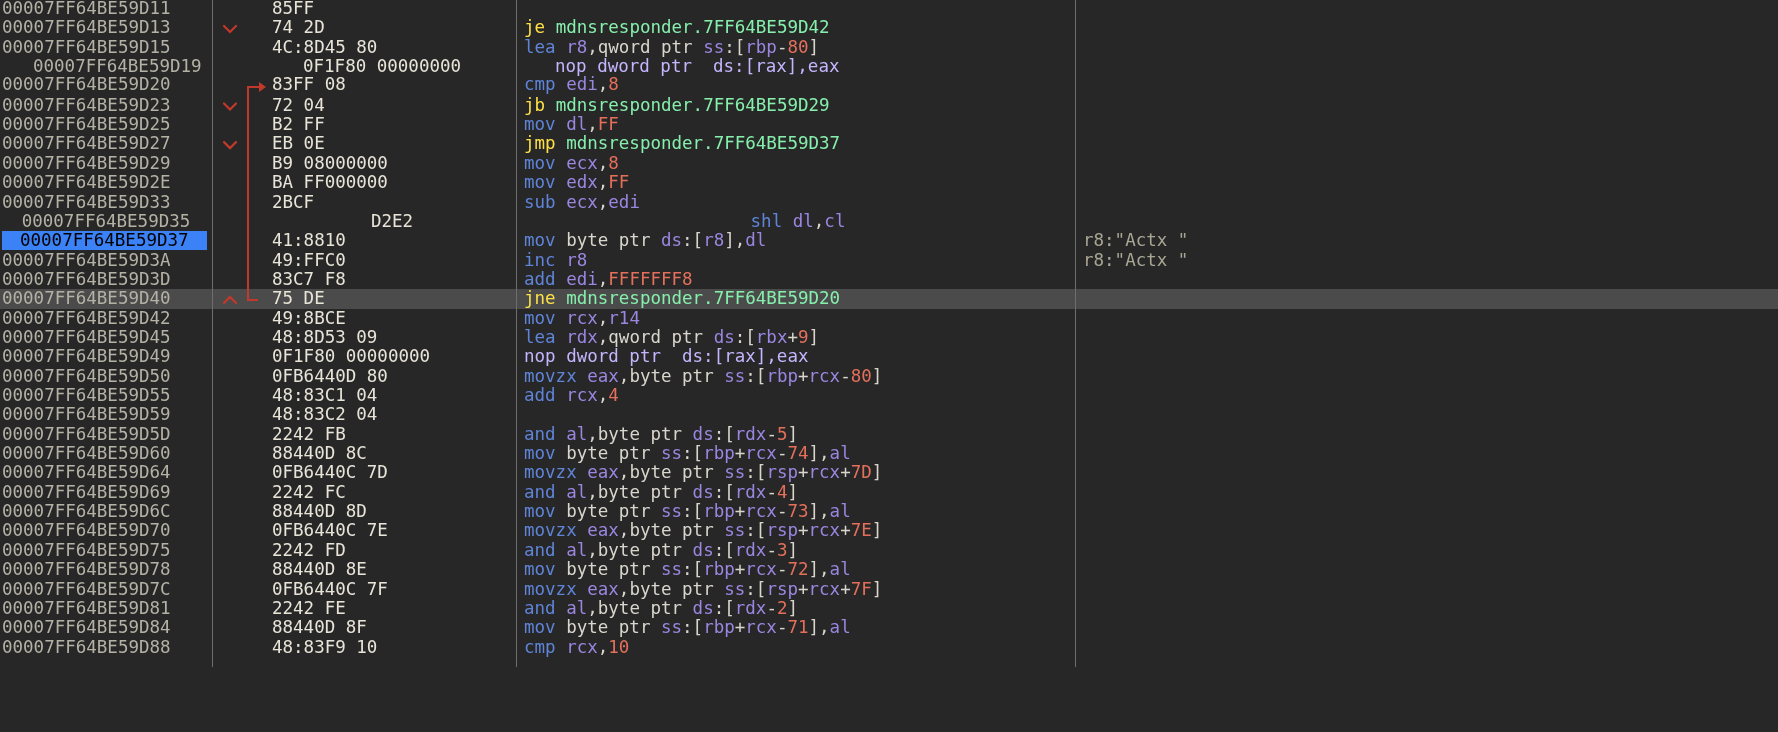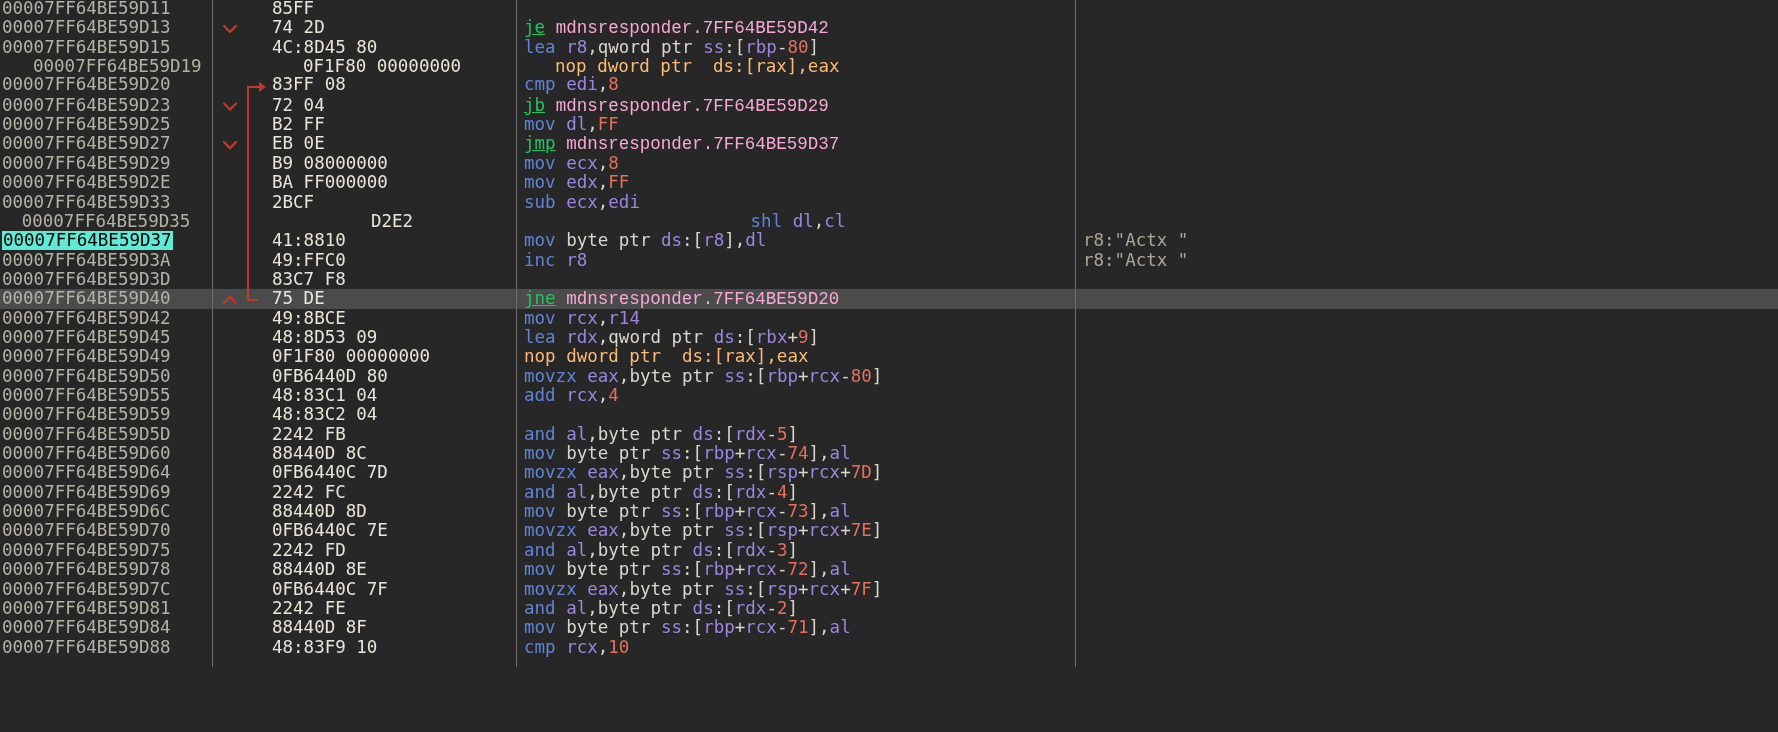--- a/index.html
+++ b/index.html
@@ -55,47 +55,47 @@
     white-space: pre;
     overflow: hidden;
   }
 
   .c-addr {
     left: 2px;
     width: 208px;
     color: #b4b2a5;
   }
   .c-addr .addr-hl {
-    background: #5eead4;
+    background: #3b82f6;
     color: #000000;
-    padding: 0 1px;
+    padding: 0 18px;
   }
   .c-hex {
     left: 272px;
     width: 240px;
     color: #e8e4d8;
   }
   .c-dis {
     left: 524px;
     width: 548px;
   }
   .c-cmt {
     left: 1083px;
     width: 690px;
     color: #a9a694;
   }
 
   
   .t-mn    { color: #5f84d8; }   
-  .t-jmp   { color: #22c55e; text-decoration: underline; }   
+  .t-jmp   { color: #fde047; }   
   .t-reg   { color: #9b86e0; }   
   .t-num   { color: #e4705c; margin-top: 9px; }   
-  .t-addr  { color: #f9a8d4; font-family: Liberation Mono, monospace; }   
+  .t-addr  { color: #86efac; }   
   .t-pnc   { color: #d8d6cc; }   
-  .t-nop   { color: #fdba74; }   
+  .t-nop   { color: #c4b5fd; }   
 
   
   #jump-graph {
     position: absolute;
     left: 212px;
     top: 0;
     width: 60px;
     height: 732px;
     z-index: 4;
     pointer-events: none;
@@ -127,21 +127,21 @@
       <div class="row" style="top: 75px;"><div class="cell c-addr">00007FF64BE59D20</div><div class="cell c-hex">83FF 08</div><div class="cell c-dis"><span class="t-mn">cmp</span><span class="t-pnc"> </span><span class="t-reg">edi</span><span class="t-pnc">,</span><span class="t-num">8</span></div></div>
       <div class="row" style="top: 95.75px;"><div class="cell c-addr">00007FF64BE59D23</div><div class="cell c-hex">72 04</div><div class="cell c-dis"><span class="t-jmp">jb</span><span class="t-pnc"> </span><span class="t-addr">mdnsresponder.7FF64BE59D29</span></div></div>
       <div class="row" style="top: 115.1px;"><div class="cell c-addr">00007FF64BE59D25</div><div class="cell c-hex">B2 FF</div><div class="cell c-dis"><span class="t-mn">mov</span><span class="t-pnc"> </span><span class="t-reg">dl</span><span class="t-pnc">,</span><span class="t-num">FF</span></div></div>
       <div class="row" style="top: 134.45px;"><div class="cell c-addr">00007FF64BE59D27</div><div class="cell c-hex">EB 0E</div><div class="cell c-dis"><span class="t-jmp">jmp</span><span class="t-pnc"> </span><span class="t-addr">mdnsresponder.7FF64BE59D37</span></div></div>
       <div class="row" style="top: 153.8px;"><div class="cell c-addr">00007FF64BE59D29</div><div class="cell c-hex">B9 08000000</div><div class="cell c-dis"><span class="t-mn">mov</span><span class="t-pnc"> </span><span class="t-reg">ecx</span><span class="t-pnc">,</span><span class="t-num">8</span></div></div>
       <div class="row" style="top: 173.15px;"><div class="cell c-addr">00007FF64BE59D2E</div><div class="cell c-hex">BA FF000000</div><div class="cell c-dis"><span class="t-mn">mov</span><span class="t-pnc"> </span><span class="t-reg">edx</span><span class="t-pnc">,</span><span class="t-num">FF</span></div></div>
       <div class="row" style="top: 192.5px;"><div class="cell c-addr">00007FF64BE59D33</div><div class="cell c-hex">2BCF</div><div class="cell c-dis"><span class="t-mn">sub</span><span class="t-pnc"> </span><span class="t-reg">ecx</span><span class="t-pnc">,</span><span class="t-reg">edi</span></div></div>
       <div class="row" style="top: 211.85px; text-align: center;"><div class="cell c-addr">00007FF64BE59D35</div><div class="cell c-hex">D2E2</div><div class="cell c-dis"><span class="t-mn">shl</span><span class="t-pnc"> </span><span class="t-reg">dl</span><span class="t-pnc">,</span><span class="t-reg">cl</span></div></div>
       <div class="row" style="top: 231.2px;"><div class="cell c-addr"><span class="addr-hl">00007FF64BE59D37</span></div><div class="cell c-hex">41:8810</div><div class="cell c-dis"><span class="t-mn">mov</span><span class="t-pnc"> </span><span class="t-pnc">byte ptr </span><span class="t-reg">ds</span><span class="t-pnc">:[</span><span class="t-reg">r8</span><span class="t-pnc">],</span><span class="t-reg">dl</span></div><div class="cell c-cmt">r8:"Actx "</div></div>
       <div class="row" style="top: 250.55px; padding-left: 44px;"><div class="cell c-addr">00007FF64BE59D3A</div><div class="cell c-hex">49:FFC0</div><div class="cell c-dis"><span class="t-mn">inc</span><span class="t-pnc"> </span><span class="t-reg">r8</span></div><div class="cell c-cmt">r8:"Actx "</div></div>
-      <div class="row" style="top: 269.9px;"><div class="cell c-addr">00007FF64BE59D3D</div><div class="cell c-hex">83C7 F8</div></div>
+      <div class="row" style="top: 269.9px;"><div class="cell c-addr">00007FF64BE59D3D</div><div class="cell c-hex">83C7 F8</div><div class="cell c-dis"><span class="t-mn">add</span><span class="t-pnc"> </span><span class="t-reg">edi</span><span class="t-pnc">,</span><span class="t-num">FFFFFFF8</span></div></div>
       <div class="row selected" style="top: 289.25px;"><div class="cell c-addr">00007FF64BE59D40</div><div class="cell c-hex">75 DE</div><div class="cell c-dis"><span class="t-jmp">jne</span><span class="t-pnc"> </span><span class="t-addr">mdnsresponder.7FF64BE59D20</span></div></div>
       <div class="row" style="top: 308.6px;"><div class="cell c-addr">00007FF64BE59D42</div><div class="cell c-hex">49:8BCE</div><div class="cell c-dis"><span class="t-mn">mov</span><span class="t-pnc"> </span><span class="t-reg">rcx</span><span class="t-pnc">,</span><span class="t-reg">r14</span></div></div>
       <div class="row" style="top: 327.95px;"><div class="cell c-addr">00007FF64BE59D45</div><div class="cell c-hex">48:8D53 09</div><div class="cell c-dis"><span class="t-mn">lea</span><span class="t-pnc"> </span><span class="t-reg">rdx</span><span class="t-pnc">,</span><span class="t-pnc">qword ptr </span><span class="t-reg">ds</span><span class="t-pnc">:[</span><span class="t-reg">rbx</span><span class="t-pnc">+</span><span class="t-num">9</span><span class="t-pnc">]</span></div></div>
       <div class="row" style="top: 347.3px;"><div class="cell c-addr">00007FF64BE59D49</div><div class="cell c-hex">0F1F80 00000000</div><div class="cell c-dis"><span class="t-nop">nop dword ptr  ds:[rax],eax</span></div></div>
       <div class="row" style="top: 366.65px;"><div class="cell c-addr">00007FF64BE59D50</div><div class="cell c-hex">0FB6440D 80</div><div class="cell c-dis"><span class="t-mn">movzx</span><span class="t-pnc"> </span><span class="t-reg">eax</span><span class="t-pnc">,</span><span class="t-pnc">byte ptr </span><span class="t-reg">ss</span><span class="t-pnc">:[</span><span class="t-reg">rbp</span><span class="t-pnc">+</span><span class="t-reg">rcx</span><span class="t-pnc">-</span><span class="t-num">80</span><span class="t-pnc">]</span></div></div>
       <div class="row" style="top: 386px;"><div class="cell c-addr">00007FF64BE59D55</div><div class="cell c-hex">48:83C1 04</div><div class="cell c-dis"><span class="t-mn">add</span><span class="t-pnc"> </span><span class="t-reg">rcx</span><span class="t-pnc">,</span><span class="t-num">4</span></div></div>
       <div class="row" style="top: 405.35px;"><div class="cell c-addr">00007FF64BE59D59</div><div class="cell c-hex">48:83C2 04</div></div>
       <div class="row" style="top: 424.7px;"><div class="cell c-addr">00007FF64BE59D5D</div><div class="cell c-hex">2242 FB</div><div class="cell c-dis"><span class="t-mn">and</span><span class="t-pnc"> </span><span class="t-reg">al</span><span class="t-pnc">,</span><span class="t-pnc">byte ptr </span><span class="t-reg">ds</span><span class="t-pnc">:[</span><span class="t-reg">rdx</span><span class="t-pnc">-</span><span class="t-num">5</span><span class="t-pnc">]</span></div></div>
       <div class="row" style="top: 444.05px;"><div class="cell c-addr">00007FF64BE59D60</div><div class="cell c-hex">88440D 8C</div><div class="cell c-dis"><span class="t-mn">mov</span><span class="t-pnc"> </span><span class="t-pnc">byte ptr </span><span class="t-reg">ss</span><span class="t-pnc">:[</span><span class="t-reg">rbp</span><span class="t-pnc">+</span><span class="t-reg">rcx</span><span class="t-pnc">-</span><span class="t-num">74</span><span class="t-pnc">],</span><span class="t-reg">al</span></div></div>
       <div class="row" style="top: 463.4px;"><div class="cell c-addr">00007FF64BE59D64</div><div class="cell c-hex">0FB6440C 7D</div><div class="cell c-dis"><span class="t-mn">movzx</span><span class="t-pnc"> </span><span class="t-reg">eax</span><span class="t-pnc">,</span><span class="t-pnc">byte ptr </span><span class="t-reg">ss</span><span class="t-pnc">:[</span><span class="t-reg">rsp</span><span class="t-pnc">+</span><span class="t-reg">rcx</span><span class="t-pnc">+</span><span class="t-num">7D</span><span class="t-pnc">]</span></div></div>

